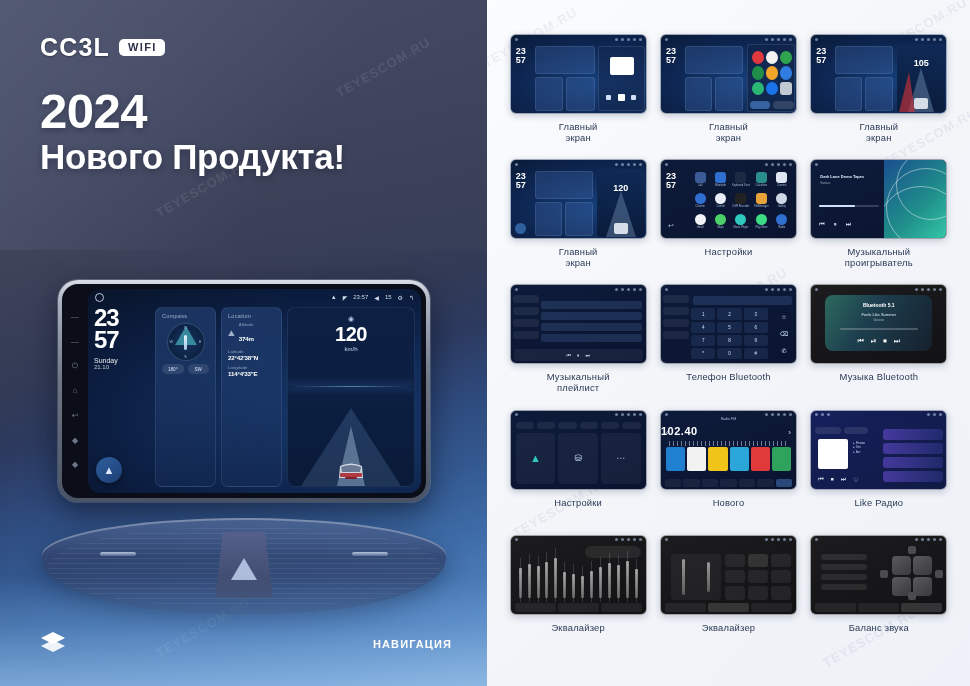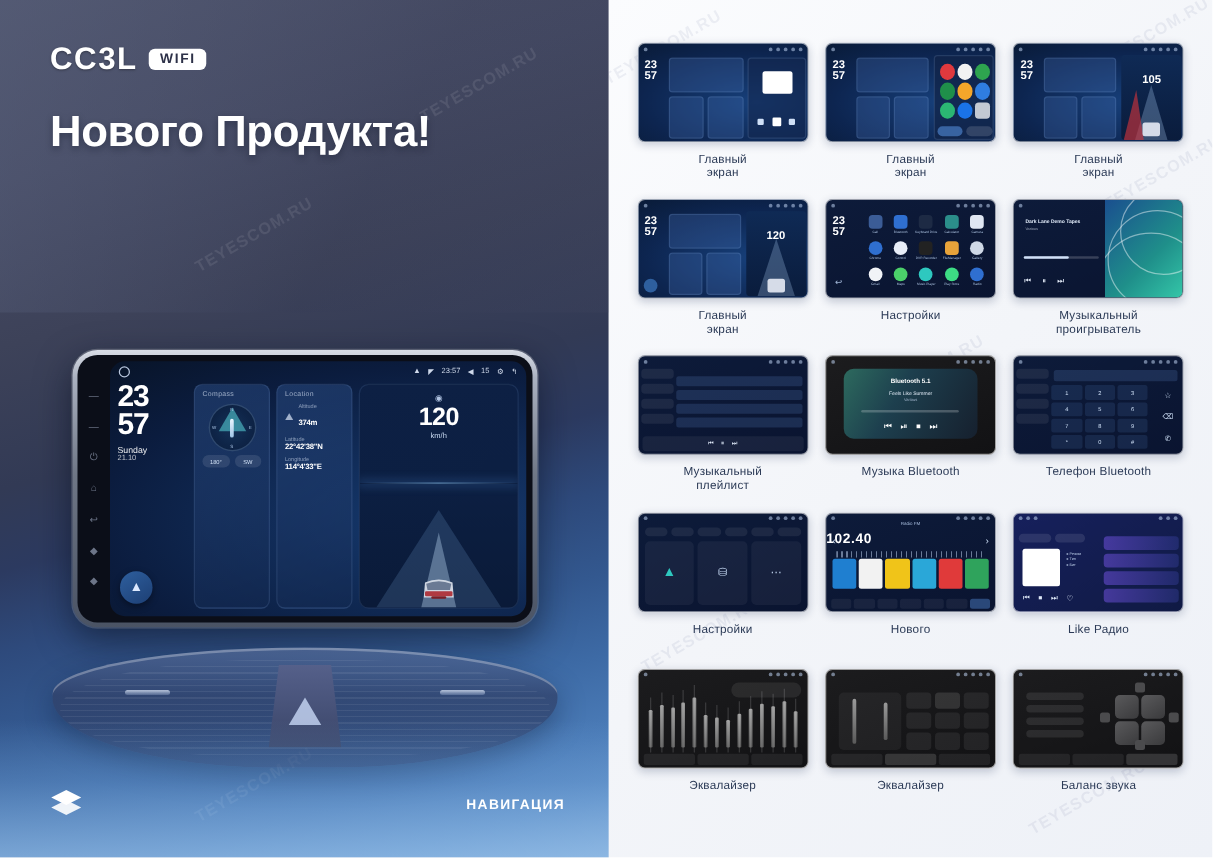--- a/index.html
+++ b/index.html
@@ -353,20 +353,21 @@
   <div class="wm" style="left:150px;top:180px;">TEYESCOM.RU</div>
   <div class="wm" style="left:330px;top:60px;">TEYESCOM.RU</div>
   <div class="wm" style="left:150px;top:620px;color:rgba(255,255,255,.10);">TEYESCOM.RU</div>
 
   <div class="logo-row">
     <span class="logo-text">CC3L</span>
     <span class="wifi-badge">WIFI</span>
   </div>
 
   <div class="headline">
+    <div class="year">2024</div>
     <div class="l2">Нового Продукта!</div>
   </div>
 
   <div class="car-stage">
     <div class="dash-top"></div>
 
     <div class="bezel">
       <div class="bezel-inner">
         <div class="side-keys">
           <span>—</span>
@@ -754,49 +755,20 @@
           <span>⏭</span>
         </div>
       </div>
       <div class="cap">
         <div>Музыкальный</div>
           <div>плейлист</div>
       </div>
     </div>
 
     <div class="cell">
-      <div class="thumb black-bg">
-        <div class="ms-bar">
-            <i></i>
-            <i class="sp"></i>
-            <i></i>
-            <i></i>
-            <i></i>
-            <i></i>
-          </div>
-        <div class="bt-card">
-          <div class="bt-title">Bluetooth 5.1</div>
-          <div class="bt-song">Feels Like Summer</div>
-          <div class="bt-art">Various</div>
-          <div style="width:78px;height:1.5px;background:rgba(255,255,255,.22);margin-top:6px;border-radius:2px"></div>
-          <div class="bt-ctrl">
-            <span>⏮</span>
-            <span>⏯</span>
-            <span>⏹</span>
-            <span>⏭</span>
-          </div>
-        </div>
-      </div>
-      <div class="cap">
-        <div>Музыка Bluetooth</div>
-          <div></div>
-      </div>
-    </div>
-
-    <div class="cell">
       <div class="thumb dark-bg">
         <div class="ms-bar">
             <i></i>
             <i class="sp"></i>
             <i></i>
             <i></i>
             <i></i>
             <i></i>
           </div>
         <div class="pl-side">
@@ -826,20 +798,49 @@
           <span>✆</span>
         </div>
       </div>
       <div class="cap">
         <div>Телефон Bluetooth</div>
           <div></div>
       </div>
     </div>
 
     <div class="cell">
+      <div class="thumb black-bg">
+        <div class="ms-bar">
+            <i></i>
+            <i class="sp"></i>
+            <i></i>
+            <i></i>
+            <i></i>
+            <i></i>
+          </div>
+        <div class="bt-card">
+          <div class="bt-title">Bluetooth 5.1</div>
+          <div class="bt-song">Feels Like Summer</div>
+          <div class="bt-art">Various</div>
+          <div style="width:78px;height:1.5px;background:rgba(255,255,255,.22);margin-top:6px;border-radius:2px"></div>
+          <div class="bt-ctrl">
+            <span>⏮</span>
+            <span>⏯</span>
+            <span>⏹</span>
+            <span>⏭</span>
+          </div>
+        </div>
+      </div>
+      <div class="cap">
+        <div>Музыка Bluetooth</div>
+          <div></div>
+      </div>
+    </div>
+
+    <div class="cell">
       <div class="thumb dark-bg">
         <div class="ms-bar">
             <i></i>
             <i class="sp"></i>
             <i></i>
             <i></i>
             <i></i>
             <i></i>
           </div>
         <div class="set-chips">

